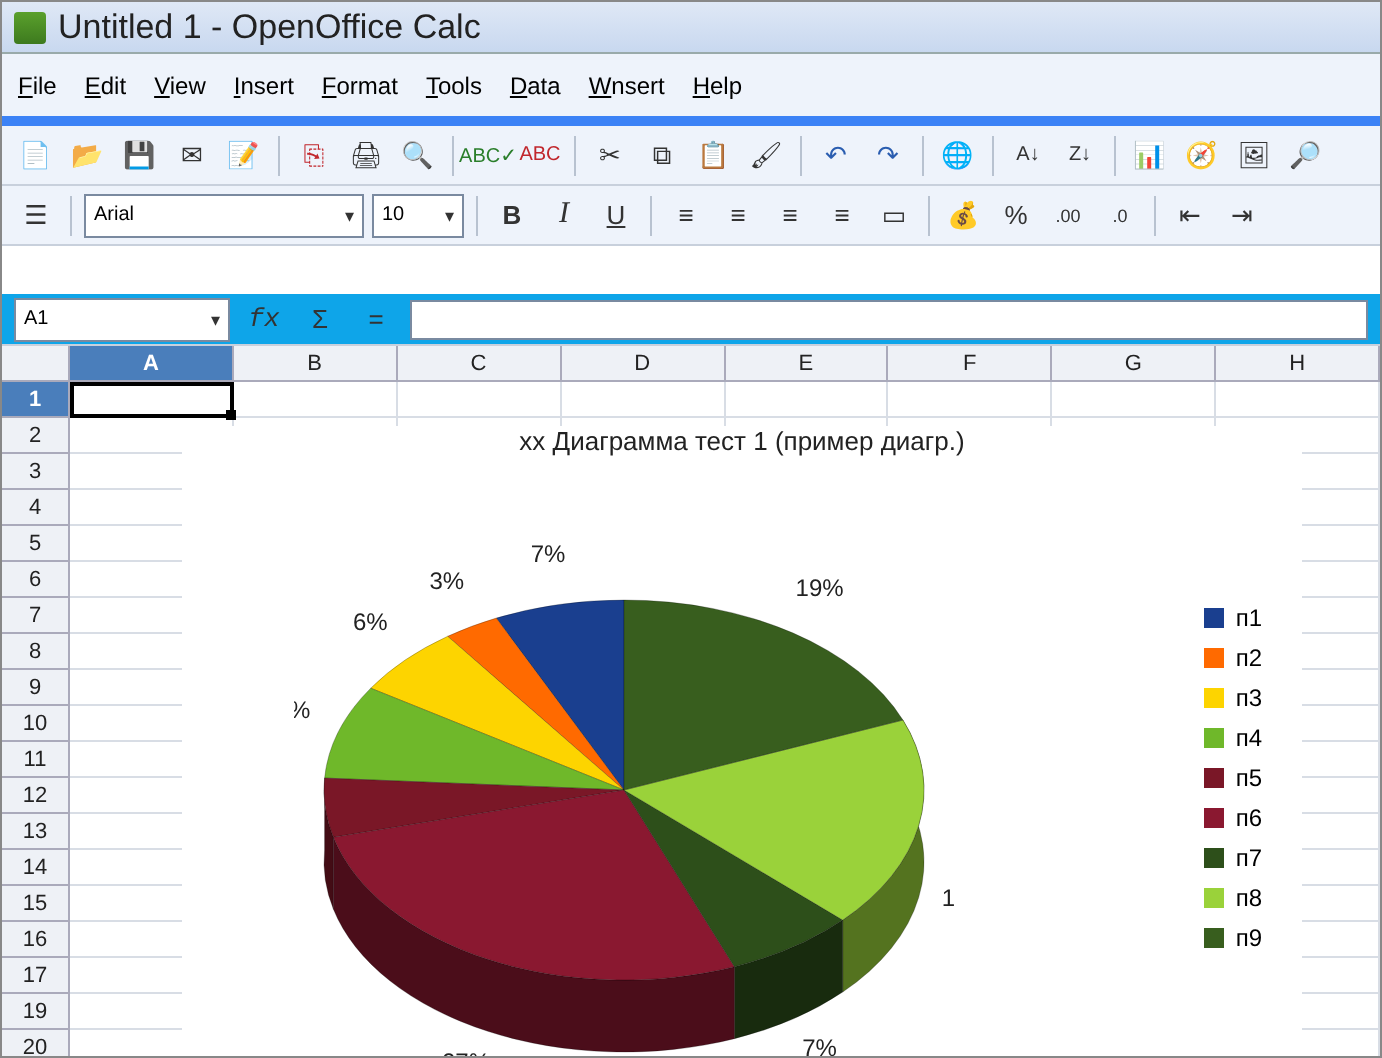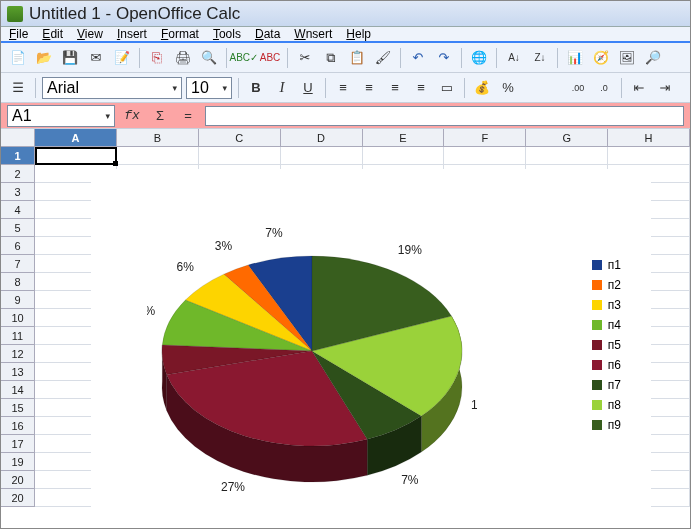--- a/index.html
+++ b/index.html
@@ -4,38 +4,38 @@
 <style>
   * { box-sizing: border-box; margin: 0; padding: 0; font-family: Arial, sans-serif; }
   body { background: #fff; font-size: 12px; width: 691px; height: 529px; overflow: hidden; border: 1px solid #888; }
 
   
   .titlebar { height: 26px; background: linear-gradient(#dfe8f6,#c8d8ef); display: flex; align-items: center; padding: 0 6px; border-bottom: 1px solid #9aa; }
   .titlebar .app-icon { width: 16px; height: 16px; background: linear-gradient(#5aa02c,#3d7a1e); border-radius: 2px; margin-right: 6px; position: relative; }
   .titlebar .title-text { font-size: 17px; color: #222; }
 
   
-  .menubar { height: 16px; background: #eef3fb; display: flex; align-items: center; padding: 0 8px; border-bottom: 2px solid #3b82f6; gap: 14px; }
+  .menubar { height: 36px; background: #eef3fb; display: flex; align-items: center; padding: 0 8px; border-bottom: 5px solid #3b82f6; gap: 14px; }
   .menubar .item { font-size: 12px; cursor: default; }
   .menubar .item span.u { text-decoration: underline; }
 
   
   .toolbar { height: 30px; background: #eef3fb; display: flex; align-items: center; padding: 0 6px; border-bottom: 1px solid #c8d0dc; gap: 4px; }
   .tb-btn { width: 22px; height: 22px; display: inline-flex; align-items: center; justify-content: center; border: 1px solid transparent; border-radius: 2px; cursor: pointer; font-size: 13px; color: #333; }
   .tb-sep { width: 1px; height: 20px; background: #b8c2d0; margin: 0 2px; }
 
   .format-bar { height: 30px; background: #eef3fb; display: flex; align-items: center; padding: 0 6px; border-bottom: 1px solid #c8d0dc; gap: 4px; }
-  .combo { height: 22px; border: 1px solid #7a8aa0; background: #fff; display: inline-flex; align-items: center; padding: 0 18px 0 4px; position: relative; font-size: 16px; }
+  .combo { height: 22px; border: 1px solid #7a8aa0; background: #fff; display: inline-flex; align-items: center; padding: 0 18px 0 4px; position: relative; font-size: 10px; }
   .combo::after { content: "▾"; position: absolute; right: 4px; color: #333; font-size: 9px; }
   .font-name { width: 140px; }
   .font-size { width: 46px; }
   .fmt-btn { width: 22px; height: 22px; display: inline-flex; align-items: center; justify-content: center; cursor: pointer; font-size: 13px; color: #333; border: 1px solid transparent; border-radius: 2px; }
 
   
-  .fxbar { height: 26px; background: #fca5a5; display: flex; align-items: center; padding: 0 6px; border-bottom: 1px solid #c8d0dc; gap: 6px; }
+  .fxbar { height: 26px; background: #0ea5e9; display: flex; align-items: center; padding: 0 6px; border-bottom: 1px solid #c8d0dc; gap: 6px; margin-top: 24px; }
   .name-box { width: 108px; }
   .formula-input { flex: 1; height: 20px; border: 1px solid #7a8aa0; background: #fff; }
 
   
   .sheet { position: relative; background: #fff; height: calc(529px - 26px - 22px - 30px - 30px - 26px - 2px); overflow: hidden; }
   .corner { position: absolute; left: 0; top: 0; width: 34px; height: 18px; background: #eef1f6; border-right: 1px solid #aab; border-bottom: 1px solid #aab; }
   .col-headers { position: absolute; left: 34px; top: 0; right: 0; height: 18px; display: flex; }
   .col-h { width: 82px; height: 18px; background: #eef1f6; border-right: 1px solid #aab; border-bottom: 1px solid #aab; text-align: center; font-size: 11px; line-height: 18px; color: #222; font-family: Arial; }
   .col-h.sel { background: #4a7ebb; color: #fff; font-weight: bold; }
   .row-headers { position: absolute; left: 0; top: 18px; width: 34px; }
@@ -43,21 +43,21 @@
   .row-h.sel { background: #4a7ebb; color: #fff; font-weight: bold; }
   .cells { position: absolute; left: 34px; top: 18px; right: 0; bottom: 0; }
   .cell-row { display: flex; height: 18px; }
   .cell { width: 82px; height: 18px; border-right: 1px solid #d8dde5; border-bottom: 1px solid #d8dde5; }
   .cursor-cell { position: absolute; left: 0; top: 0; width: 82px; height: 18px; border: 2px solid #000; pointer-events: none; }
   .cursor-cell::after { content: ""; position: absolute; right: -3px; bottom: -3px; width: 5px; height: 5px; background: #000; }
 
   
   .chart { position: absolute; left: 56px; top: 22px; width: 560px; height: 360px; background: #fff; }
   .chart-title { text-align: center; font-size: 13px; margin-bottom: 4px; color: #222; }
-  .legend { position: absolute; right: 30px; top: 86px; font-size: 12px; }
+  .legend { position: absolute; right: 20px; top: 86px; font-size: 12px; }
   .legend-row { display: flex; align-items: center; gap: 6px; height: 20px; }
   .legend-sw { width: 10px; height: 10px; }
 
   .pie-wrap { position: absolute; left: 56px; top: 52px; width: 330px; height: 290px; }
   .pie-svg { width: 330px; height: 290px; }
 
 </style>
 </head>
 <body>
 
@@ -122,21 +122,21 @@
   <span class="fmt-btn" style="text-decoration:underline;">U</span>
   <span class="tb-sep"></span>
   <span class="fmt-btn">≡</span>
   <span class="fmt-btn">≡</span>
   <span class="fmt-btn">≡</span>
   <span class="fmt-btn">≡</span>
   <span class="fmt-btn">▭</span>
   <span class="tb-sep"></span>
   <span class="fmt-btn" style="color:#d08a00;">💰</span>
   <span class="fmt-btn">%</span>
-  <span class="fmt-btn" style="font-size:9px;margin-left:44px;">.00</span>
+  <span class="fmt-btn" style="font-size:9px;">.00</span>
   <span class="fmt-btn" style="font-size:9px;">.0</span>
   <span class="tb-sep"></span>
   <span class="fmt-btn">⇤</span>
   <span class="fmt-btn">⇥</span>
 </div>
 
 <div class="fxbar">
   <span class="combo name-box">A1</span>
   <span class="fmt-btn" style="font-style:italic;font-family:Liberation Mono, monospace;">fx</span>
   <span class="fmt-btn">Σ</span>
@@ -175,20 +175,21 @@
       <div class="row-h">16</div>
       <div class="row-h">17</div>
       <div class="row-h">19</div>
       <div class="row-h">20</div>
       <div class="row-h">20</div>
     </div>
   <div class="cells" id="cells">
     <div class="cursor-cell"></div>
 
     <div class="chart">
+      <div class="chart-title">xx Диаграмма тест 1 (пример диагр.)</div>
       <div class="pie-wrap">
         <svg class="pie-svg" viewBox="0 0 330 290" id="pie-svg">
             <path d="M 15.295990735759261 124.03490064471521 A 150 95 0 0 0 19.712525830705346 153.62553928066123 L 19.712525830705346 189.62553928066123 A 150 95 0 0 1 15.295990735759261 160.0349006447152 Z" fill="rgb(67,12,21)" stroke="rgba(0,0,0,.25)" stroke-width=".5"></path>
             <path d="M 274.34529411321176 195.0319750632254 A 150 95 0 0 0 304.4664728832377 95.02816749495557 L 304.4664728832377 131.02816749495557 A 150 95 0 0 1 274.34529411321176 231.0319750632254 Z" fill="rgb(84,115,31)" stroke="rgba(0,0,0,.25)" stroke-width=".5"></path>
             <path d="M 220.21868290270174 218.32876615938386 A 150 95 0 0 0 274.34529411321176 195.0319750632254 L 274.34529411321176 231.0319750632254 A 150 95 0 0 1 220.21868290270174 254.32876615938386 Z" fill="rgb(24,43,14)" stroke="rgba(0,0,0,.25)" stroke-width=".5"></path>
             <path d="M 19.712525830705346 153.62553928066123 A 150 95 0 0 0 220.21868290270174 218.32876615938386 L 220.21868290270174 254.32876615938386 A 150 95 0 0 1 19.712525830705346 189.62553928066123 Z" fill="rgb(75,13,26)" stroke="rgba(0,0,0,.25)" stroke-width=".5"></path>
             <path d="M 165 130 L 165 35 A 150 95 0 0 0 101.13310626523909 44.04143001572815 Z" fill="#1a3f8f" stroke="rgba(0,0,0,.25)" stroke-width=".5"></path>
             <path d="M 165 130 L 101.13310626523909 44.04143001572815 A 150 95 0 0 0 76.83221215612905 53.14338553437999 Z" fill="#ff6a00" stroke="rgba(0,0,0,.25)" stroke-width=".5"></path>
             <path d="M 165 130 L 76.83221215612905 53.14338553437999 A 150 95 0 0 0 38.35081117469774 79.09645447699532 Z" fill="#fdd400" stroke="rgba(0,0,0,.25)" stroke-width=".5"></path>
             <path d="M 165 130 L 38.35081117469774 79.09645447699532 A 150 95 0 0 0 15.295990735759261 124.03490064471521 Z" fill="#6fb82a" stroke="rgba(0,0,0,.25)" stroke-width=".5"></path>

